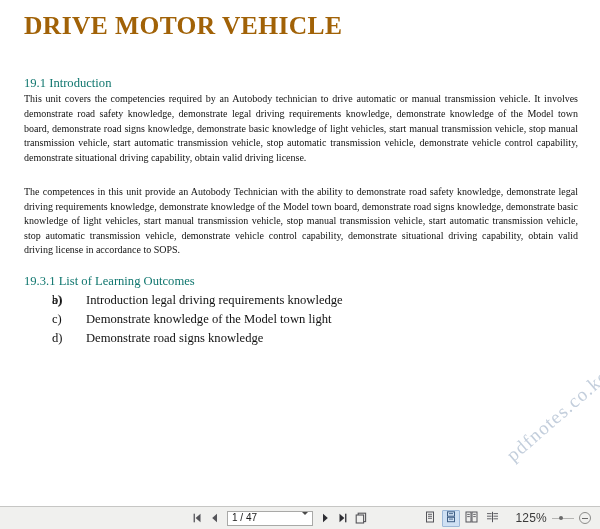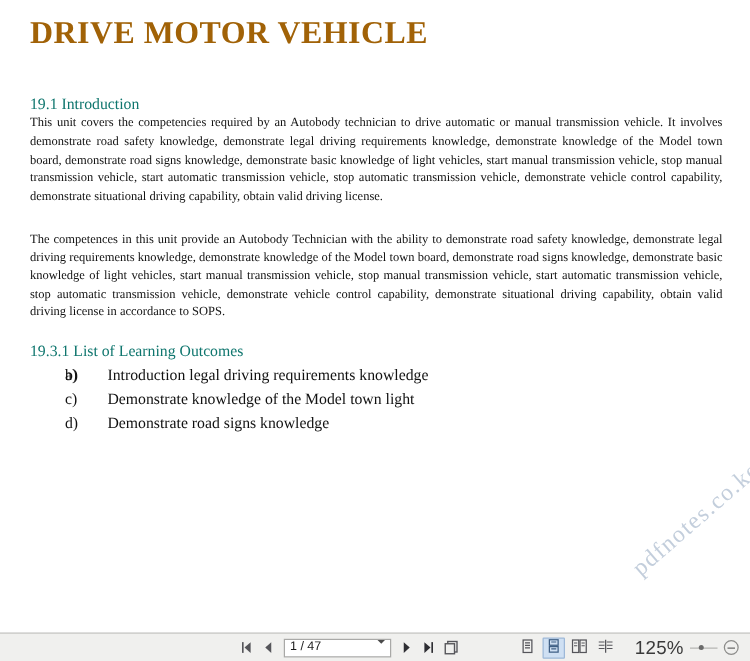--- a/index.html
+++ b/index.html
@@ -185,21 +185,21 @@
     border: 1px solid #9db8d8;
   }
 
   .zoom-group {
     display: flex;
     align-items: center;
     gap: 5px;
     margin-right: 9px;
   }
   .zoom-label {
-    font-size: 15px;
+    font-size: 12px;
     color: #3a3a3a;
     min-width: 30px;
     text-align: right;
     letter-spacing: 0.2px;
   }
   .zoom-slider {
     width: 22px;
     height: 12px;
     position: relative;
     display: flex;

